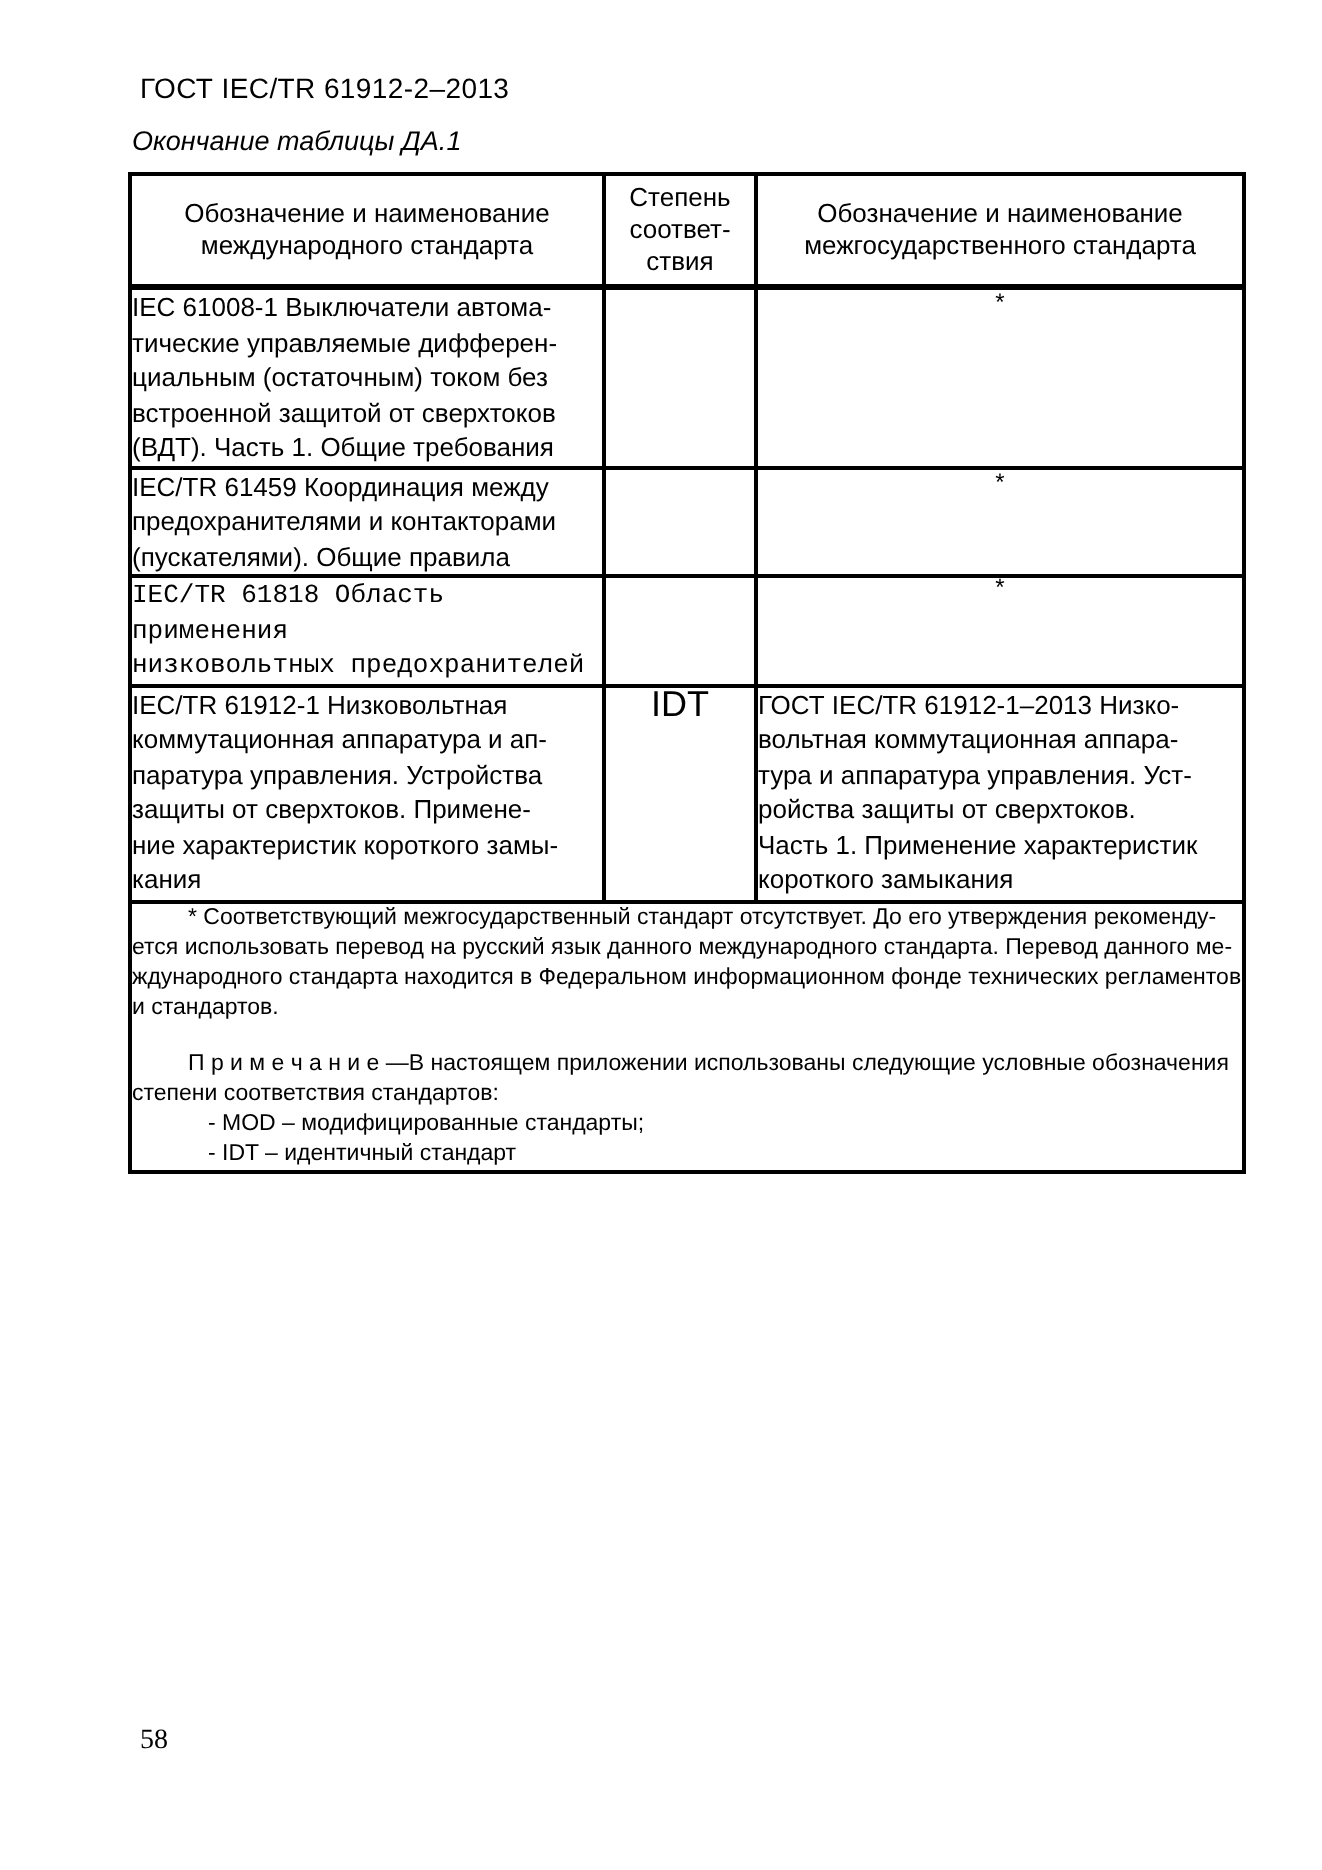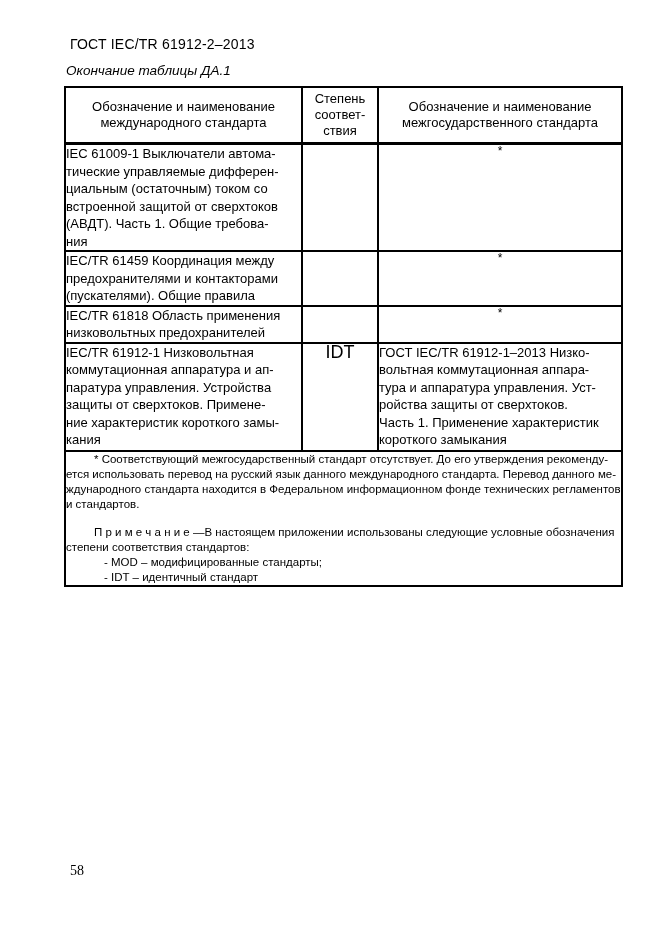--- a/index.html
+++ b/index.html
@@ -50,21 +50,21 @@
   }
   td.c-star{
     text-align:center;
     font-size:12px;line-height:12px;
     padding-top:2px;
   }
   tr.r-h{height:56px;}
   tr.r-1{height:86px;}
   tr.r-2{height:107px;}
   tr.r-3{height:53px;}
-  tr.r-4{height:37px;}
+  tr.r-4{height:37px;font-family:Liberation Mono, monospace;}
   tr.r-5{height:108px;}
   tr.r-f{height:129px;}
   td.c-foot{
     padding:3px 6px 4px 6px;
     font-size:11.5px;line-height:15px;
   }
   .footnote-p{margin:0;text-indent:28px;}
   .note-p{margin:13px 0 0 0;text-indent:28px;}
   .note-item{margin:0;padding-left:38px;}
   .page-number{
@@ -90,27 +90,26 @@
       <th class="ml">Обозначение и наименование
 международного стандарта</th>
       <th class="ml">Степень
 соответ-
 ствия</th>
       <th class="ml">Обозначение и наименование
 межгосударственного стандарта</th>
     </tr>
   </thead>
   <tbody>
-    <tr class="r-2">
-      <td class="c-intl ml">IEC 61009-1 Выключатели автома-
+    <tr class="r-1">
+      <td class="c-intl ml">IEC 61008-1 Выключатели автома-
 тические управляемые дифферен-
-циальным (остаточным) током со
+циальным (остаточным) током без
 встроенной защитой от сверхтоков
-(АВДТ). Часть 1. Общие требова-
-ния</td>
+(ВДТ). Часть 1. Общие требования</td>
       <td class="c-deg"></td>
       <td class="c-star">*</td>
     </tr>
     <tr class="r-3">
       <td class="c-intl ml">IEC/TR 61459 Координация между
 предохранителями и контакторами
 (пускателями). Общие правила</td>
       <td class="c-deg"></td>
       <td class="c-star">*</td>
     </tr>

